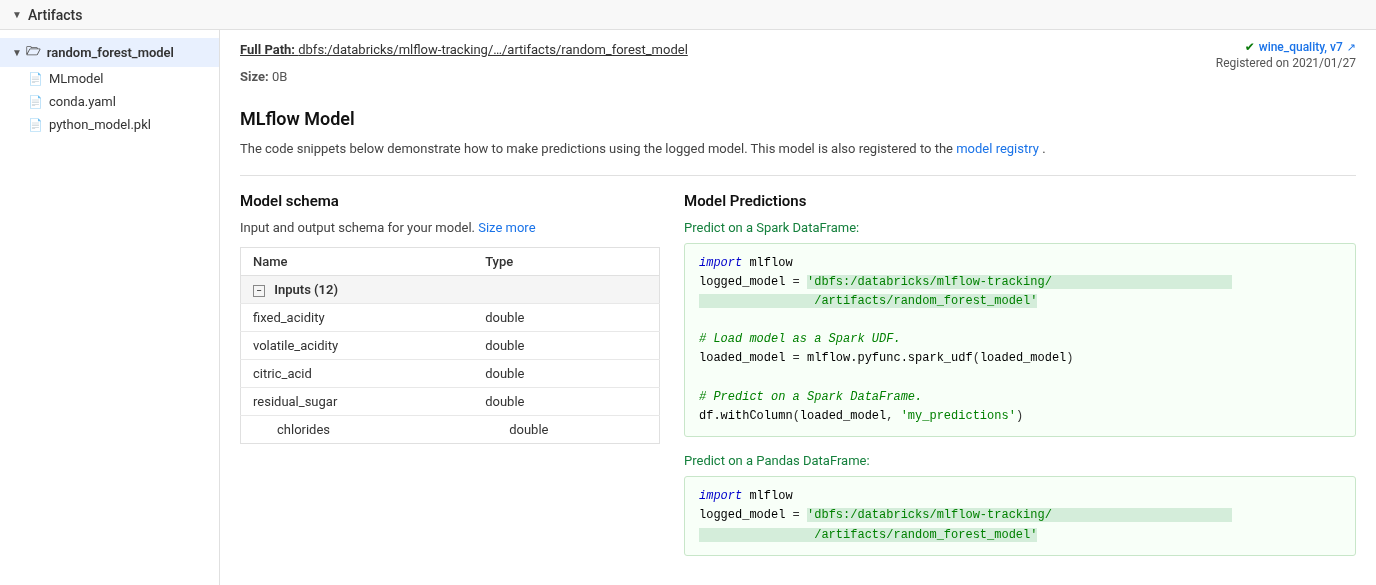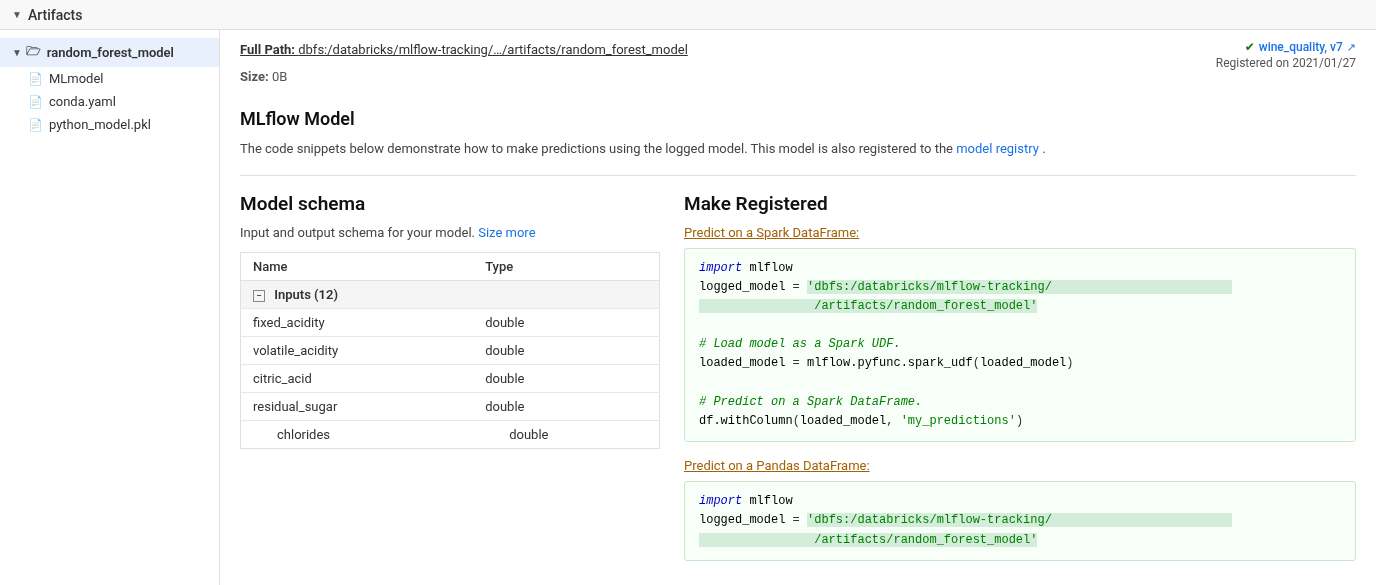--- a/index.html
+++ b/index.html
@@ -148,21 +148,21 @@
     }
 
     .col-left {
       flex: 0 0 420px;
     }
     .col-right {
       flex: 1;
     }
 
     .col-heading {
-      font-size: 19px;
+      font-size: 15px;
       font-weight: 600;
       margin-bottom: 10px;
       color: #111;
     }
 
     .schema-description {
       font-size: 13px;
       color: #444;
       margin-bottom: 12px;
     }
@@ -208,23 +208,22 @@
       text-align: center;
       line-height: 10px;
       font-size: 10px;
       margin-right: 6px;
       color: #555;
     }
 
     
     .predict-label {
       font-size: 13px;
-      color: #a16207;
+      color: #15803d;
       margin-bottom: 8px;
-      text-decoration: underline;
     }
 
     
     .code-block {
       background: #f8fff8;
       border: 1px solid #c8e6c9;
       border-radius: 3px;
       padding: 10px 14px;
       font-family: 'Consolas', 'Monaco', 'Courier New', monospace;
       font-size: 12px;
@@ -342,21 +341,21 @@
             </tr>
             <tr>
               <td>chlorides</td>
               <td>double</td>
             </tr>
           </tbody>
         </table>
       </div>
 
       <div class="col-right">
-        <div class="col-heading">Make Registered</div>
+        <div class="col-heading">Model Predictions</div>
 
         <div class="predict-label">Predict on a Spark DataFrame:</div>
         <div class="code-block"><span class="kw">import</span><span class="var"> mlflow</span>
 <span class="var">logged_model</span> = <span class="str hl">'dbfs:/databricks/mlflow-tracking/<span style="background:#d4edda;display:inline-block;width:180px;"></span></span>
 <span class="str hl">                /artifacts/random_forest_model'</span>
 
 <span class="cm"># Load model as a Spark UDF.</span>
 <span class="var">loaded_model</span> = <span class="fn">mlflow.pyfunc.spark_udf</span>(<span class="var">loaded_model</span>)
 
 <span class="cm"># Predict on a Spark DataFrame.</span>

